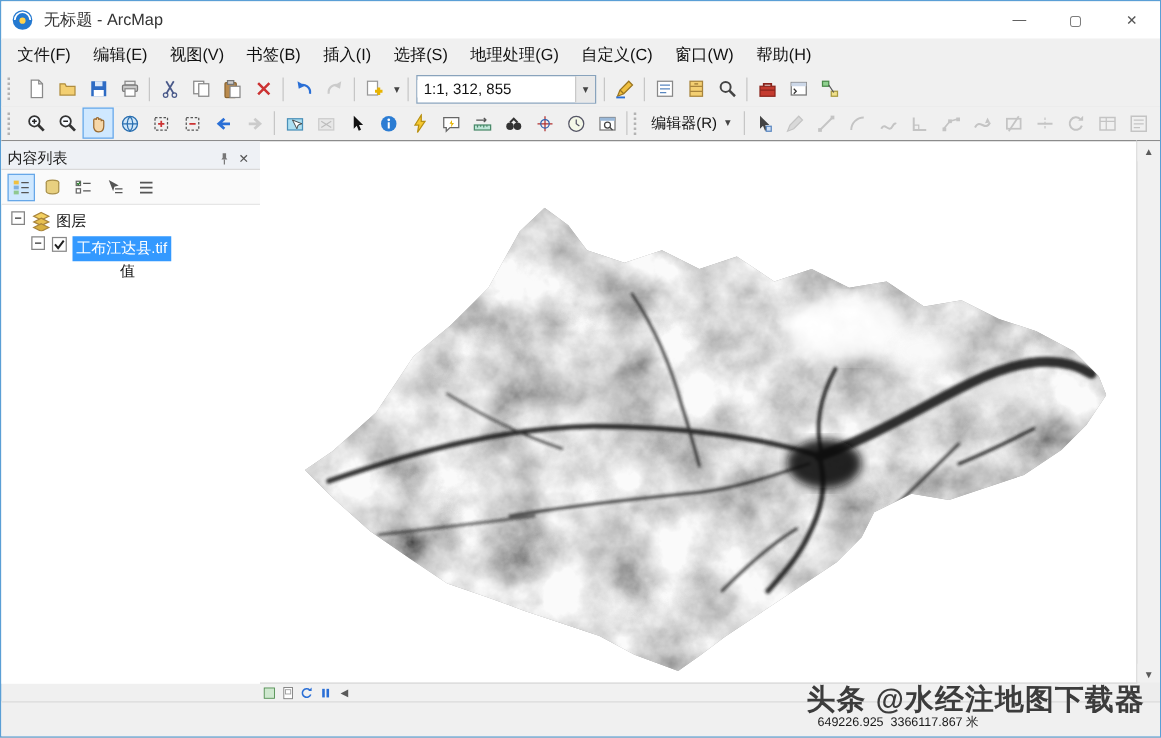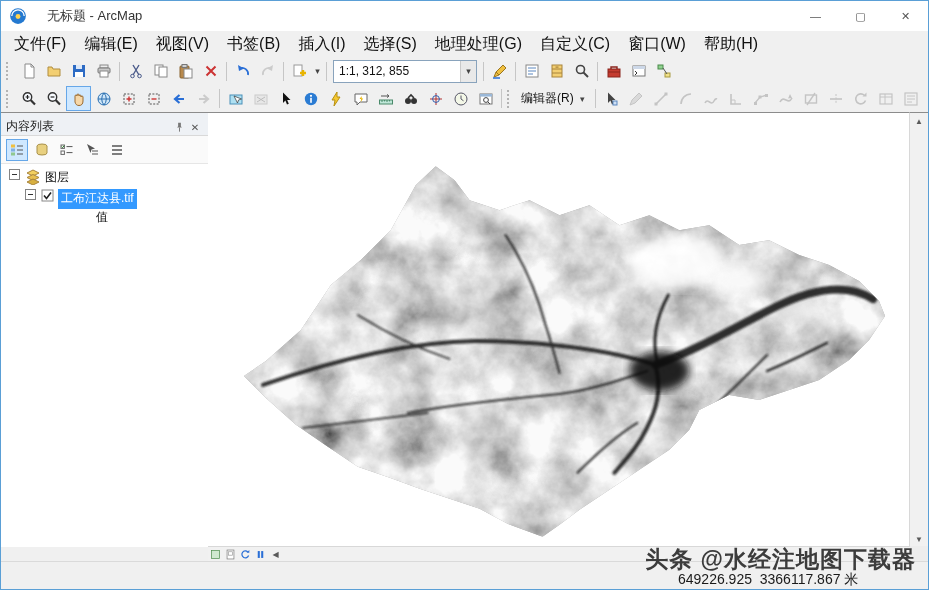--- a/index.html
+++ b/index.html
@@ -5,26 +5,26 @@
   html,body{margin:0;padding:0;}
   body{
     width:929px;height:590px;box-sizing:border-box;position:relative;overflow:hidden;
     background:#f0f0f0;border:1px solid #5a9fd6;
     font-family:"Liberation Sans","DejaVu Sans",sans-serif;
     -webkit-font-smoothing:antialiased;
   }
   
   .titlebar{position:absolute;left:0;top:0;right:0;height:30px;background:#ffffff;display:flex;align-items:center;border-bottom:1px solid #ececec;}
   .titlebar .logo{margin-left:8px;display:flex;}
-  .titlebar .title{margin-left:20px;font-size:13px;color:#333;}
+  .titlebar .title{margin-left:8px;font-size:13px;color:#333;}
   .win-controls{margin-left:auto;display:flex;height:30px;}
   .win-btn{width:45px;height:30px;display:flex;align-items:center;justify-content:center;font-size:11px;color:#555;}
   
   .menubar{position:absolute;left:0;top:30px;right:0;height:26px;background:#f0f0f0;display:flex;align-items:center;padding-left:4px;}
-  .menu-item{padding:0 9px;font-size:16px;color:#111;line-height:26px;text-align:right;}
+  .menu-item{padding:0 9px;font-size:13px;color:#111;line-height:26px;text-align:right;}
   
   .toolbar{position:absolute;left:0;right:0;background:#f0f0f0;display:flex;align-items:center;padding-left:3px;border-bottom:1px solid #dedede;}
   .tb1{top:56px;height:28px;}
   .tb2{top:84px;height:27px;border-bottom:1px solid #c9c9c9;}
   .tbtn{width:23px;height:23px;display:flex;align-items:center;justify-content:center;border:1px solid transparent;flex:0 0 auto;}
   .tbtn.pressed{background:#cfe8ff;border:1px solid #66a7e8;}
   .dis{opacity:.42;filter:grayscale(1);}
   .sep{width:1px;height:19px;background:#c6c6c6;margin:0 3px;flex:0 0 auto;}
   .grip{width:4px;height:18px;border-left:2px dotted #b3b3b3;margin:0 4px 0 2px;flex:0 0 auto;}
   .dd{font-size:9px;color:#444;width:11px;text-align:center;flex:0 0 auto;}
@@ -56,21 +56,21 @@
   
   .vscroll{position:absolute;right:0;top:111px;width:18px;height:434px;background:#f1f1f1;border-left:1px solid #d8d8d8;border-top:1px solid #8c8c8c;display:flex;flex-direction:column;justify-content:space-between;}
   .scroll-btn{height:16px;display:flex;align-items:center;justify-content:center;font-size:8px;color:#5a5a5a;background:#f1f1f1;}
   .hscroll{position:absolute;left:207px;top:545px;width:704px;height:15px;background:#f1f1f1;border-top:1px solid #d8d8d8;display:flex;align-items:center;}
   .hbtn{width:15px;height:14px;display:flex;align-items:center;justify-content:center;font-size:8px;color:#5a5a5a;}
   .view-btn{width:15px;height:14px;display:flex;align-items:center;justify-content:center;}
   .htrack{flex:1;height:14px;background:#f1f1f1;}
   .scroll-corner{position:absolute;right:0;top:545px;width:18px;height:15px;background:#ededed;}
   
   .statusbar{position:absolute;left:0;top:560px;width:100%;height:30px;background:#f0f0f0;border-top:1px solid #dadada;}
-  .coords{position:absolute;left:677px;top:9px;font-size:14px;color:#1a1a1a;white-space:pre;}
+  .coords{position:absolute;left:653px;top:9px;font-size:10px;color:#1a1a1a;white-space:pre;}
   .watermark{position:absolute;right:12px;top:543px;font-size:23px;font-weight:700;color:#3c3c3c;letter-spacing:1px;z-index:30;}
   svg{display:block;}
 </style>
 </head>
 <body>
 
 <div class="titlebar">
   <span class="logo">
     <svg width="18" height="18" viewBox="0 0 16 16">
         <circle cx="8" cy="8" r="7" fill="#2479d0"></circle>

